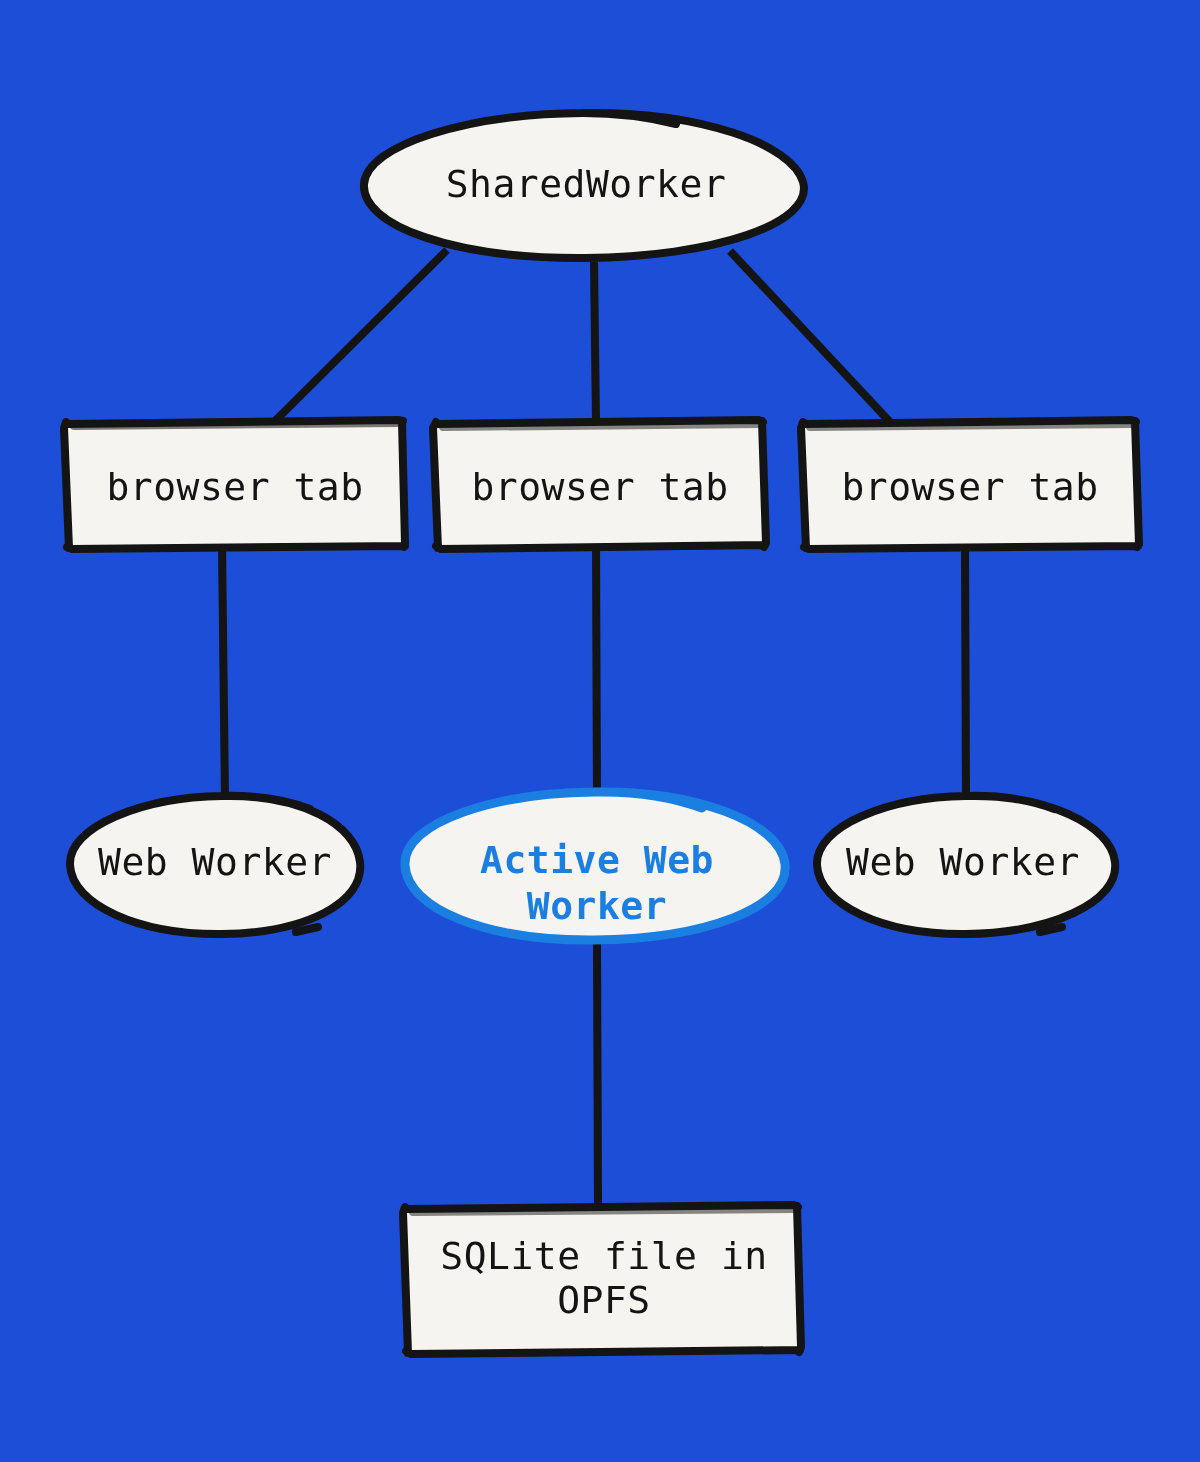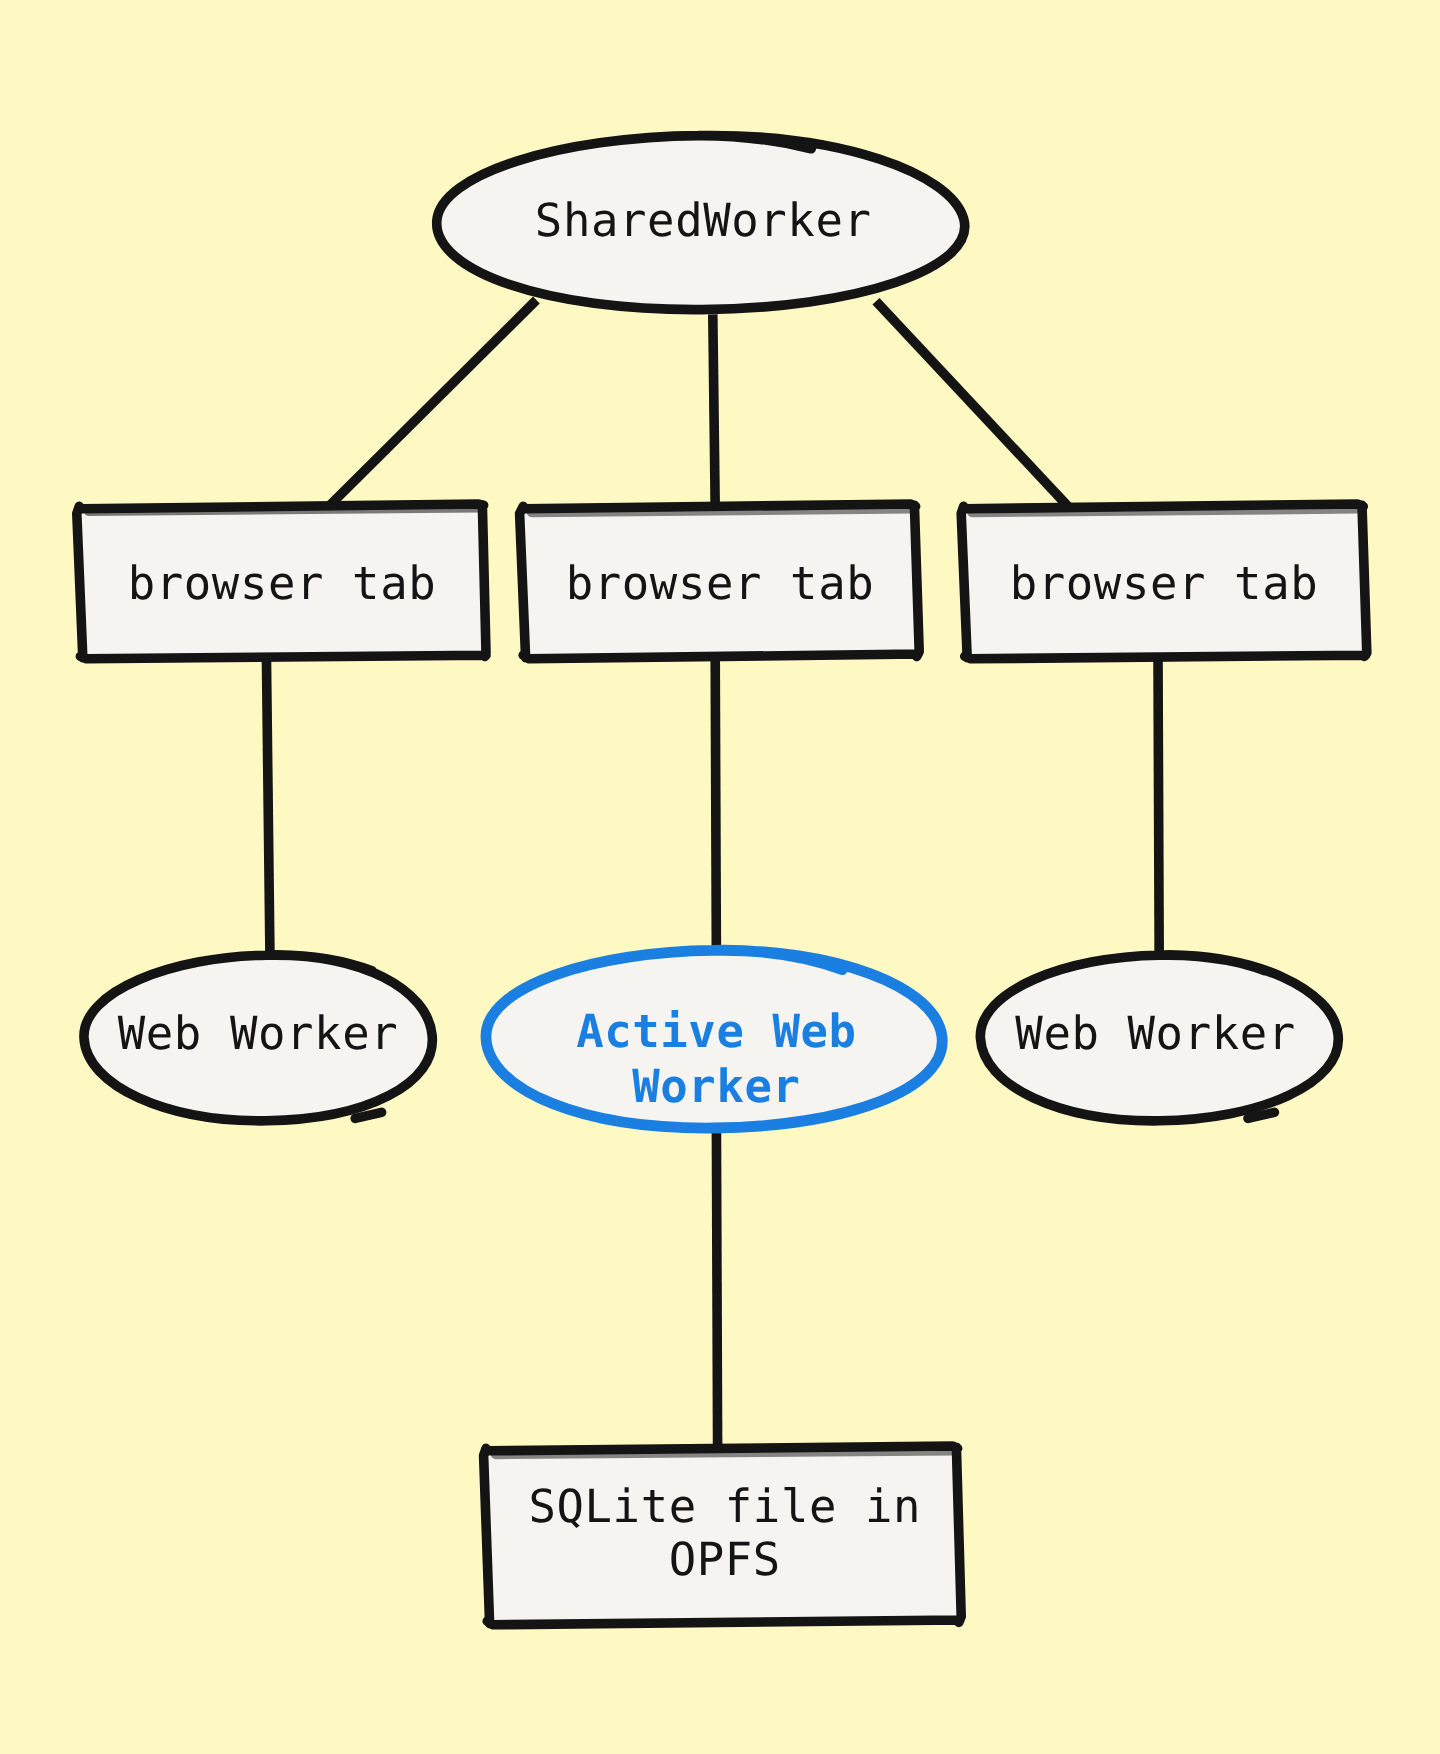--- a/index.html
+++ b/index.html
@@ -11,21 +11,21 @@
   body {
     width: 1200px;
     height: 1462px;
     overflow: hidden;
     font-family: "DejaVu Sans Mono", "Liberation Mono", monospace;
   }
   #diagram-root {
     position: relative;
     width: 1200px;
     height: 1462px;
-    background: #fef9c3;
+    background: #1d4ed8;
   }
   svg#diagram-svg {
     position: absolute;
     left: 0;
     top: 0;
     width: 1200px;
     height: 1462px;
     display: block;
   }
   .node-label {

